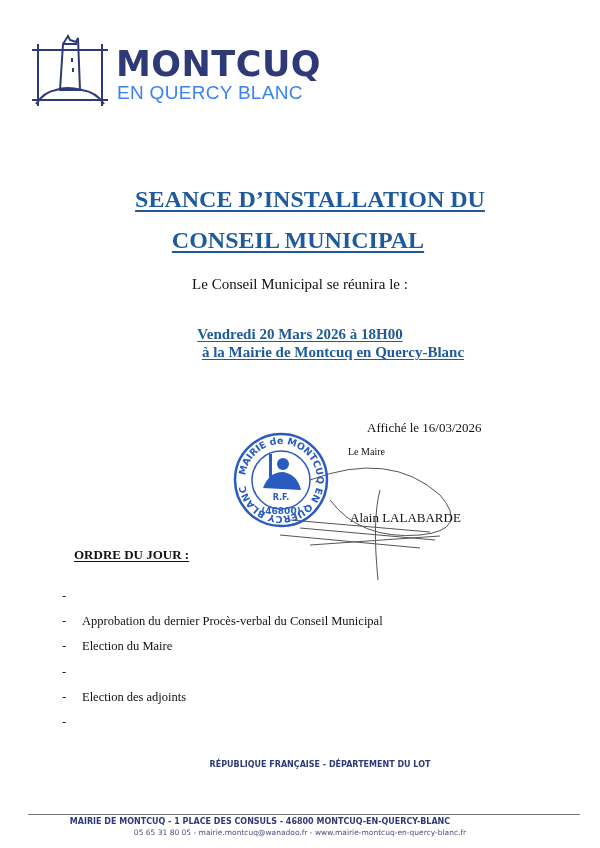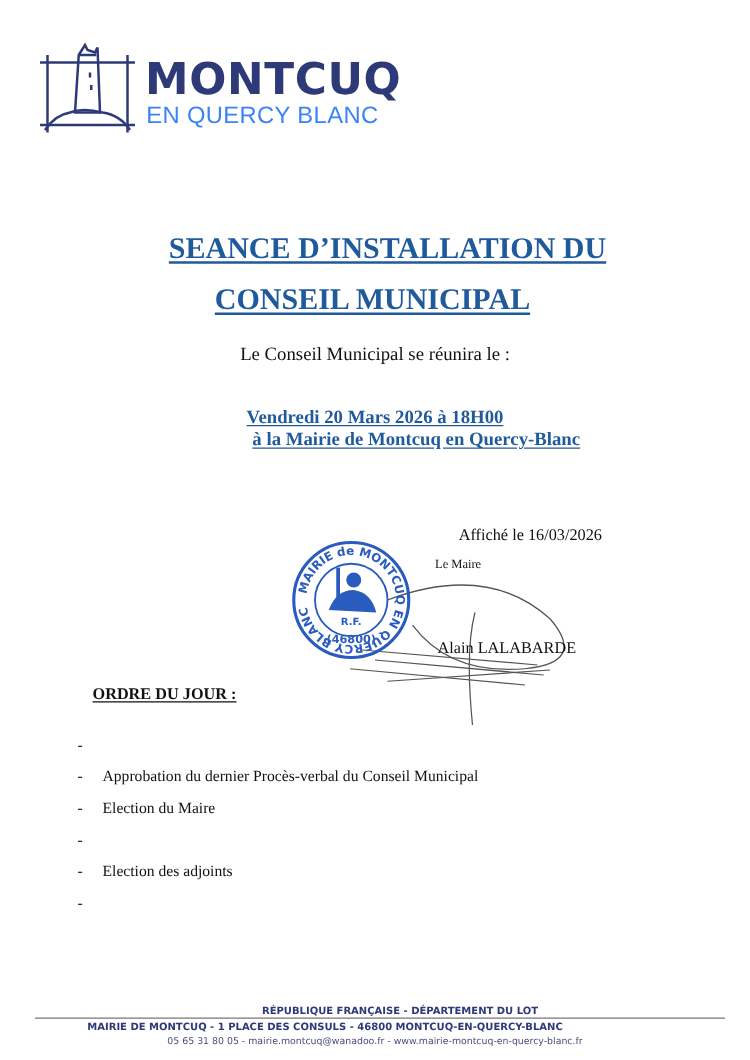--- a/index.html
+++ b/index.html
@@ -27,21 +27,21 @@
 
     .stamp { position: absolute; left: 233px; top: 432px; width: 96px; height: 96px; }
     .signature { position: absolute; left: 270px; top: 440px; width: 200px; height: 140px; }
 
     .ordre { position: absolute; top: 547px; left: 74px; font-weight: bold; font-size: 13px; text-decoration: underline; text-underline-offset: 2px; }
 
     .agenda { position: absolute; top: 589px; left: 62px; list-style: none; }
     .agenda li { height: 25.2px; font-size: 12.5px; display: flex; }
     .agenda .dash { width: 20px; }
 
-    .footer-1 { position: absolute; top: 804px; left: 0; width: 600px; text-align: center; font-family: "DejaVu Sans", sans-serif; font-weight: bold; font-size: 8px; color: #2e3a78; padding-left: 40px; }
+    .footer-1 { position: absolute; top: 760px; left: 0; width: 600px; text-align: center; font-family: "DejaVu Sans", sans-serif; font-weight: bold; font-size: 8px; color: #2e3a78; padding-left: 40px; }
     .footer-line { position: absolute; top: 814px; left: 28px; width: 552px; height: 1px; background: #777; }
     .footer-2 { position: absolute; top: 817px; left: 0; width: 520px; text-align: center; font-family: "DejaVu Sans", sans-serif; font-weight: bold; font-size: 8px; color: #2e3a78; }
     .footer-3 { position: absolute; top: 828px; left: 0; width: 600px; text-align: center; font-family: "DejaVu Sans", sans-serif; font-size: 7.5px; color: #4a4f7a; }
   </style>
 </head>
 <body>
 
 <div class="logo">
   <svg width="80" height="80" viewBox="0 0 80 80">
     <g fill="none" stroke="#2e3a78" stroke-width="2">

